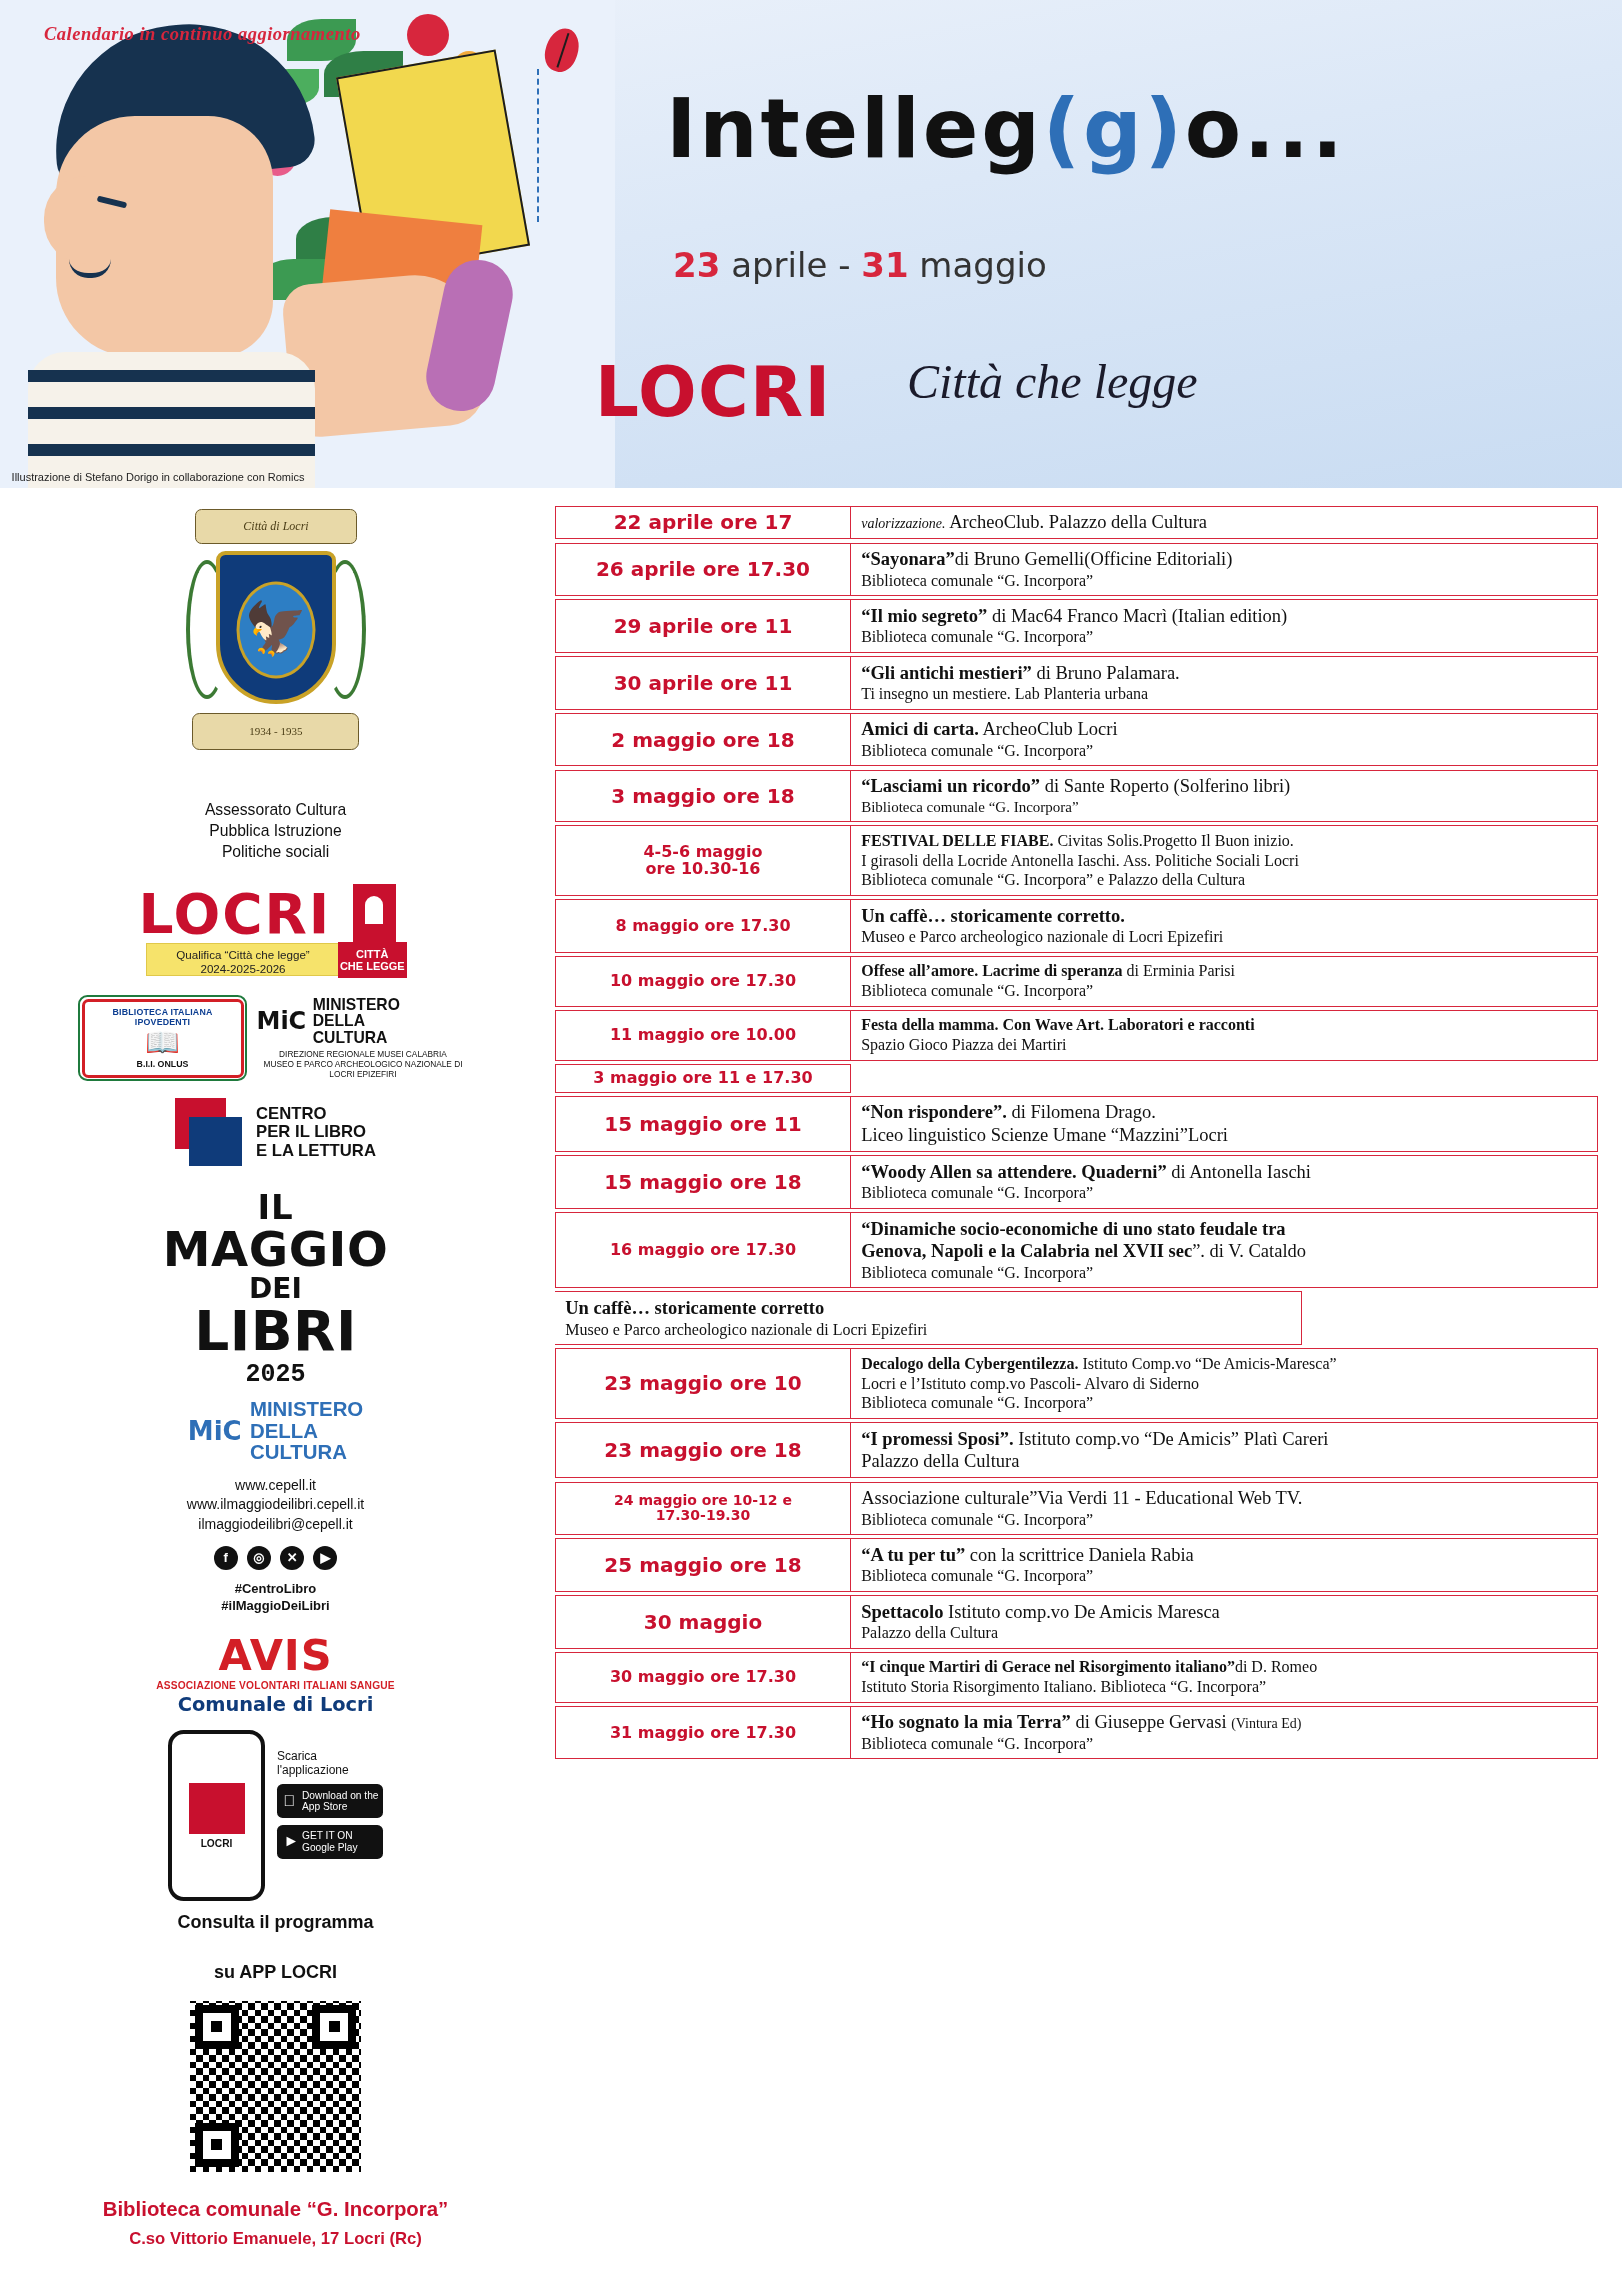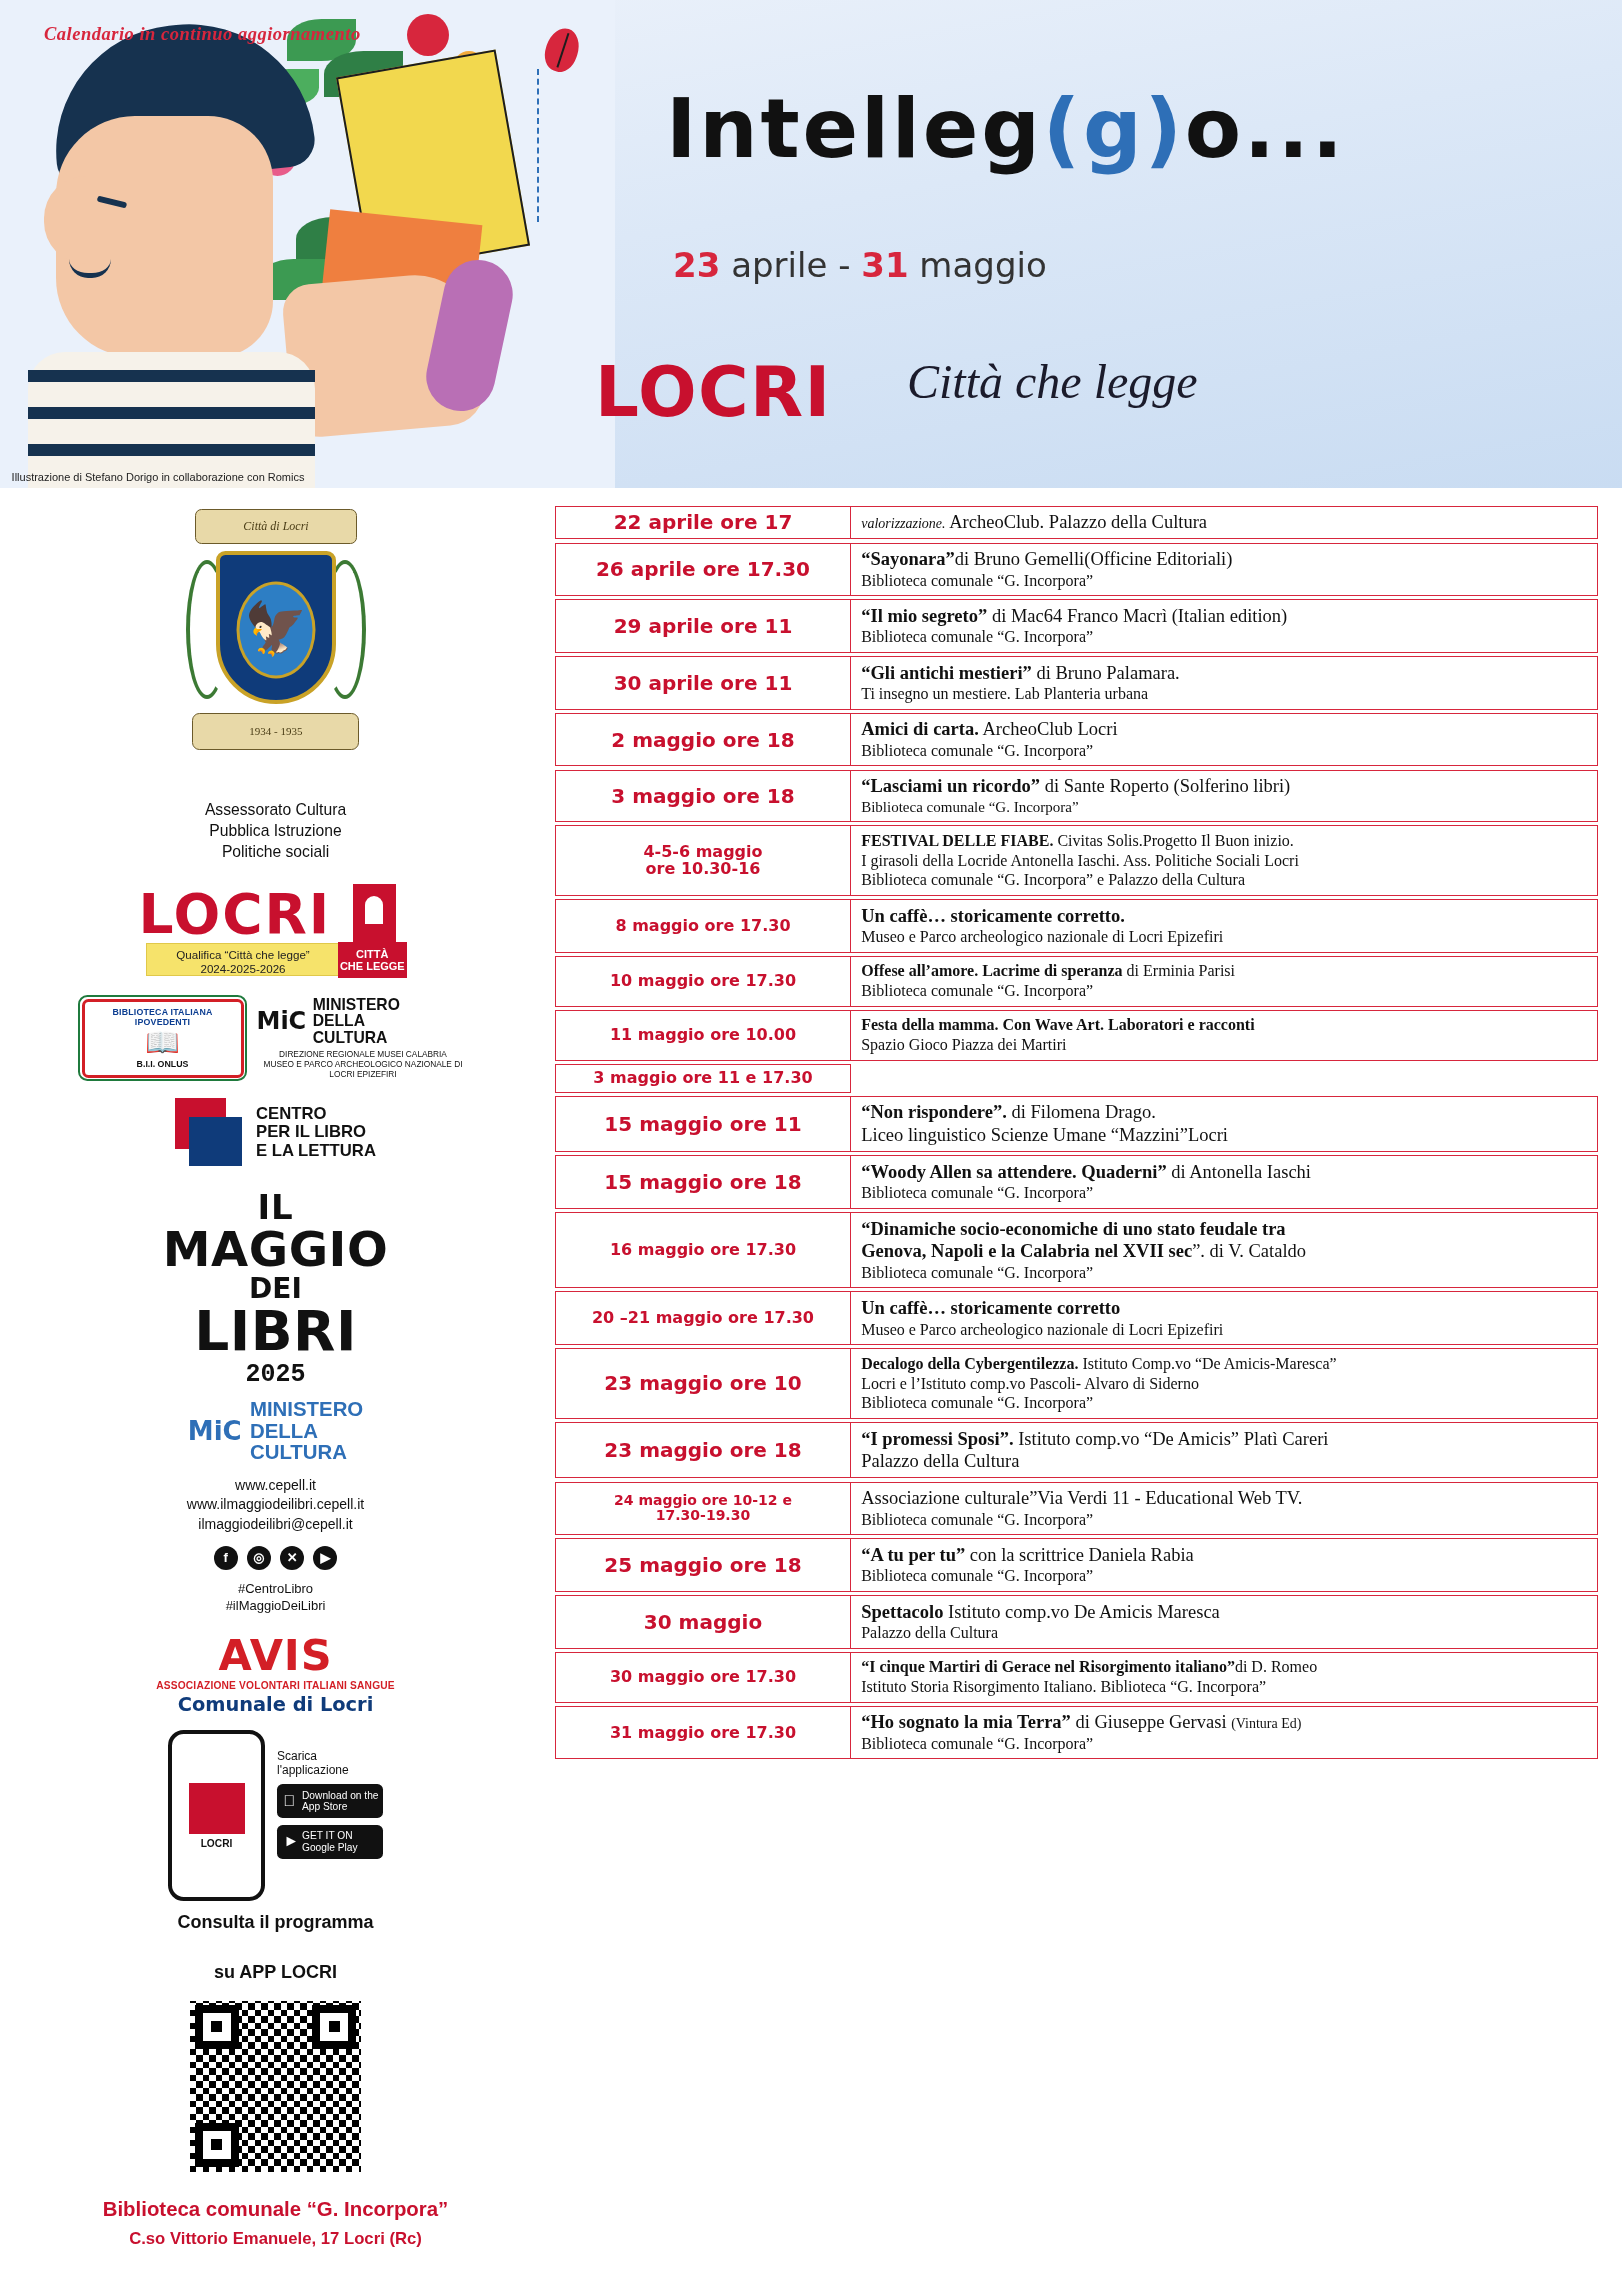--- a/index.html
+++ b/index.html
@@ -254,21 +254,21 @@
   .mic2-text { text-align:left; font-size:20.4px; font-weight:bold; line-height:1.05; color:#2e6fb7; }
 
   .web-links { margin-top: 12px; font-size: 14px; line-height:1.4; color:#111; }
 
   .social-row { margin-top: 12px; display:flex; justify-content:center; gap: 9.3px; }
   .social-ic {
     width: 24px; height: 24px; border-radius: 50%;
     background:#111; color:#fff; font-size: 13px; line-height:24px;
     font-weight: bold; text-align:center;
   }
-  .hashtags { margin-top: 9.3px; font-size: 13px; line-height:1.35; color:#111; font-weight:normal; }
+  .hashtags { margin-top: 9.3px; font-size: 13px; line-height:1.35; color:#111; font-weight:bold; }
 
   .avis { margin-top: 15.7px; }
   .avis-word { font-family:"DejaVu Sans", sans-serif; font-weight:bold; font-size: 43px; color:#d31f26; letter-spacing:0.9px; }
   .avis-sub1 { font-size: 10.2px; font-weight:bold; color:#d31f26; letter-spacing:0.2px; }
   .avis-sub2 { font-family:"DejaVu Sans", sans-serif; font-weight:bold; font-size: 19.4px; color:#0f3b7a; margin-top:1.9px; }
 
   .app-block { margin-top: 14px; display:flex; justify-content:center; align-items:flex-start; gap: 12px; }
   .phone {
     width: 97px; height: 171px; border: 4.2px solid #111; border-radius: 15.7px;
     background:#fff; position:relative; display:flex; align-items:center; justify-content:center;
@@ -615,21 +615,20 @@
       </div>
       <div class="srow">
         <div class="scell-date sm" style="white-space: pre-line;">16 maggio ore 17.30</div>
         <div class="scell-desc">
           <div class="l1"><span class="b">“Dinamiche socio-economiche di uno stato feudale tra</span></div>
           <div class="l1"><span class="b">Genova, Napoli e la Calabria nel XVII sec</span><span>”. di V. Cataldo</span></div>
           <div class="l2"><span>Biblioteca comunale “G. Incorpora”</span></div>
         </div>
       </div>
       <div class="srow">
-        <div class="scell-date sm" style="white-space: pre-line;">20 –21 maggio ore 17.30</div>
         <div class="scell-desc">
           <div class="l1"><span class="b">Un caffè… storicamente corretto</span></div>
           <div class="l2"><span>Museo e Parco archeologico nazionale di Locri Epizefiri</span></div>
         </div>
       </div>
       <div class="srow">
         <div class="scell-date " style="white-space: pre-line;">23 maggio ore 10</div>
         <div class="scell-desc">
           <div class="l2"><span class="b">Decalogo della Cybergentilezza.</span><span> Istituto Comp.vo “De Amicis-Maresca”</span></div>
           <div class="l2"><span>Locri e l’Istituto comp.vo Pascoli- Alvaro di Siderno</span></div>

